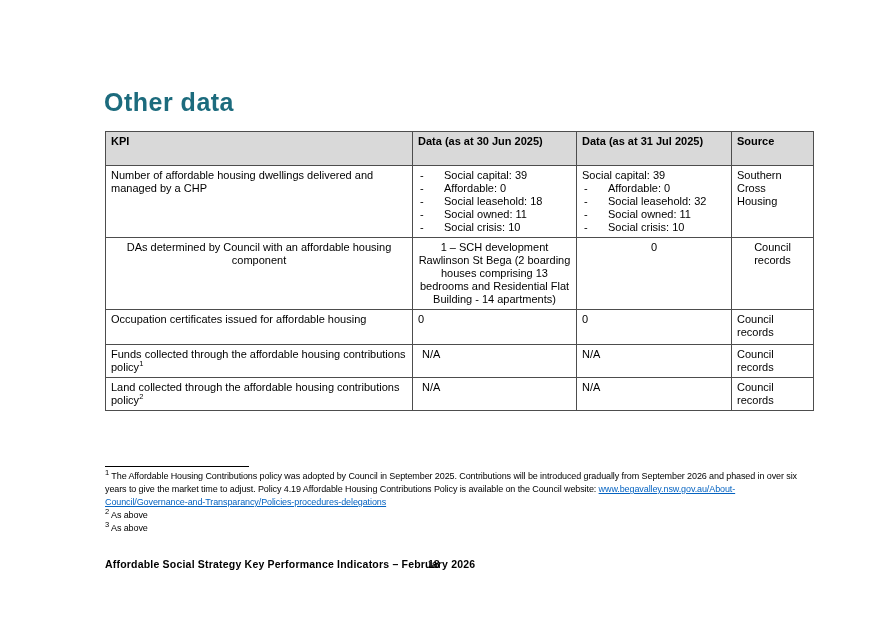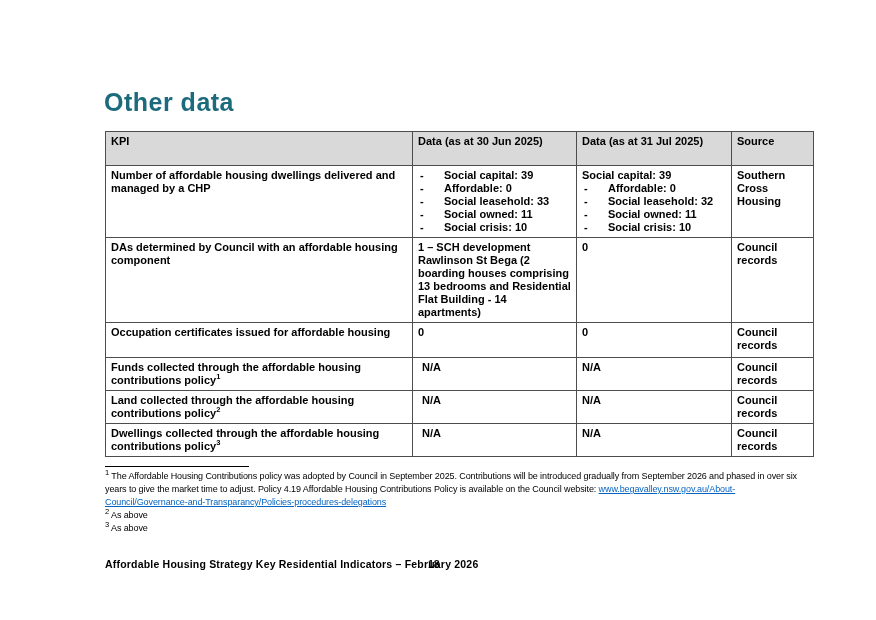--- a/index.html
+++ b/index.html
@@ -26,28 +26,27 @@
     position:absolute;left:105px;top:131px;
     width:708px;border-collapse:collapse;table-layout:fixed;
   }
   table.kpi th, table.kpi td{
     border:1px solid var(--border);
     vertical-align:top;
     padding:3px 5px;
     font-size:11px;line-height:13px;
     box-sizing:border-box;
     overflow:hidden;
-    font-weight:bold;
   }
   table.kpi th{
     background:var(--header-bg);
     text-align:left;font-weight:bold;
     height:34px;
   }
-  tr.r1{height:71px;} tr.r2{height:70px;} tr.r3{height:35px;}
+  tr.r1{height:71px;} tr.r2{height:70px;text-align:center;} tr.r3{height:35px;}
   tr.r4{height:31px;} tr.r5{height:31px;} tr.r6{height:31px;}
   .bullet{display:flex;}
   .bullet .dash{flex:0 0 24px;padding-left:2px;}
   .bullet .btxt{flex:1;}
   .na{padding-left:4px;}
   sup{font-size:7.5px;line-height:0;}
   .fn-rule{
     position:absolute;left:105px;top:466px;width:144px;
     border-top:1px solid #000;height:0;
   }
@@ -95,21 +94,21 @@
         <div class="bullet">
               <span class="dash">-</span>
               <span class="btxt">Social capital: 39</span>
             </div>
         <div class="bullet">
               <span class="dash">-</span>
               <span class="btxt">Affordable: 0</span>
             </div>
         <div class="bullet">
               <span class="dash">-</span>
-              <span class="btxt">Social leasehold: 33</span>
+              <span class="btxt">Social leasehold: 18</span>
             </div>
         <div class="bullet">
               <span class="dash">-</span>
               <span class="btxt">Social owned: 11</span>
             </div>
         <div class="bullet">
               <span class="dash">-</span>
               <span class="btxt">Social crisis: 10</span>
             </div>
       </td>
@@ -156,33 +155,27 @@
       <td>Council records</td>
     </tr>
 
     <tr class="r5">
       <td><span>Land collected through the affordable housing contributions policy</span><sup>2</sup></td>
       <td><span class="na">N/A</span></td>
       <td>N/A</td>
       <td>Council records</td>
     </tr>
 
-    <tr class="r6">
-      <td><span>Dwellings collected through the affordable housing contributions policy</span><sup>3</sup></td>
-      <td><span class="na">N/A</span></td>
-      <td>N/A</td>
-      <td>Council records</td>
-    </tr>
   </tbody>
     </table>
 
   <div class="fn-rule"></div>
 
   <div class="footnotes">
     <p class="fn"><sup>1</sup> <span>The Affordable Housing Contributions policy was adopted by Council in September 2025. Contributions will be introduced gradually from September 2026 and phased in over six years to give the market time to adjust. Policy 4.19 Affordable Housing Contributions Policy is available on the Council website: </span><a class="fn-link">www.begavalley.nsw.gov.au/About-Council/Governance-and-Transparancy/Policies-procedures-delegations</a></p>
     <p class="fn"><sup>2</sup> <span>As above</span></p>
     <p class="fn"><sup>3</sup> <span>As above</span></p>
   </div>
 
-  <div class="footer-title"><span>Affordable Housing Strategy Key Residential Indicators</span><span> – February 2026</span></div>
+  <div class="footer-title"><span>Affordable Social Strategy Key Performance Indicators</span><span> – February 2026</span></div>
   <div class="footer-page">18</div>
 
 </div>
 
 </body></html>

